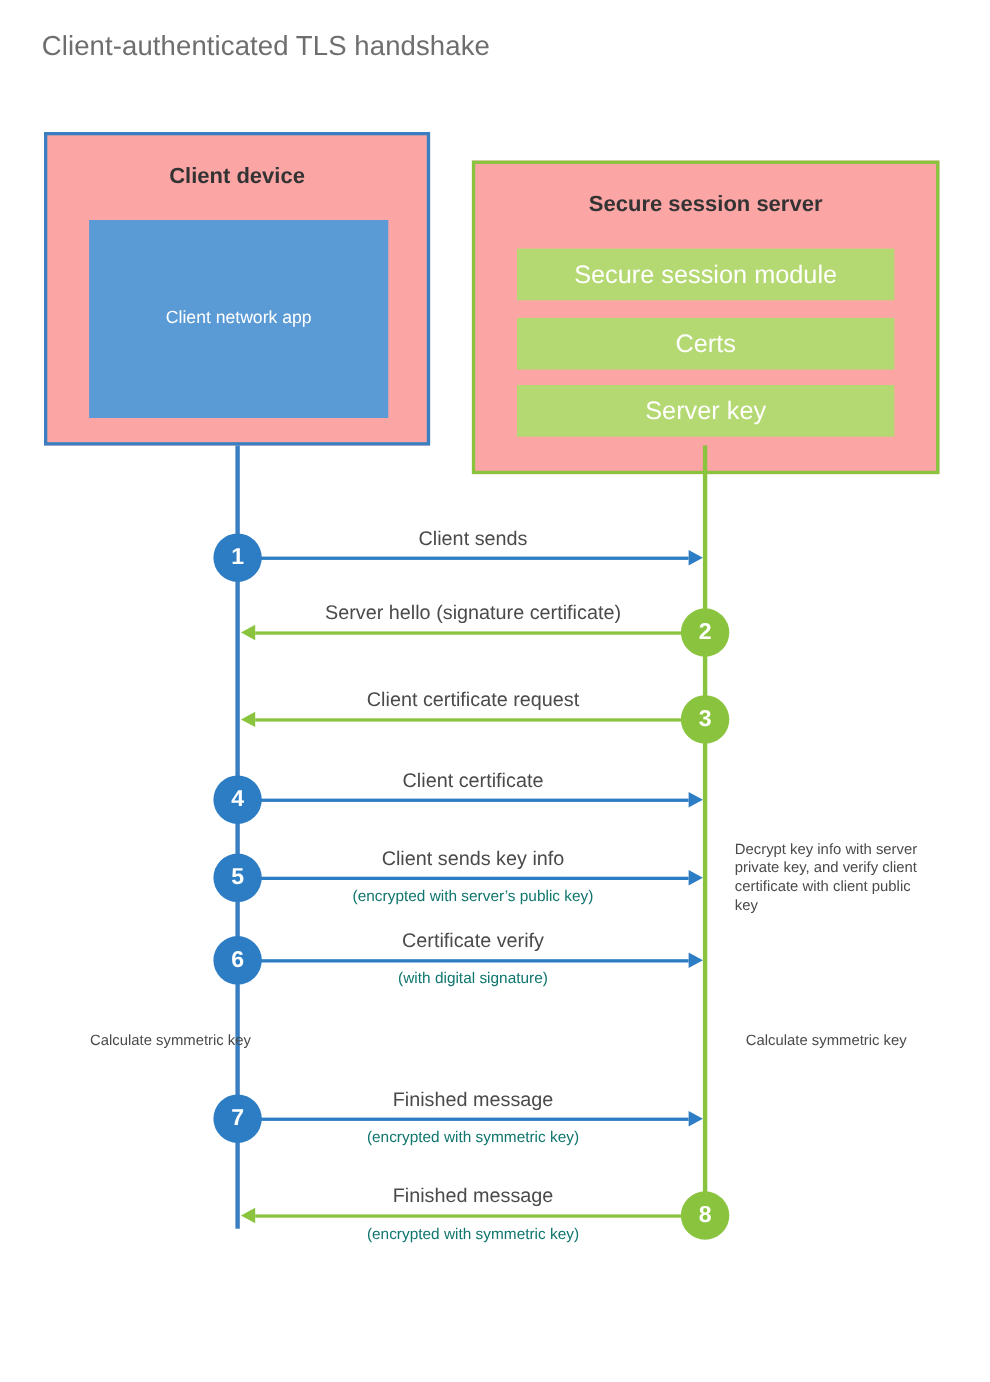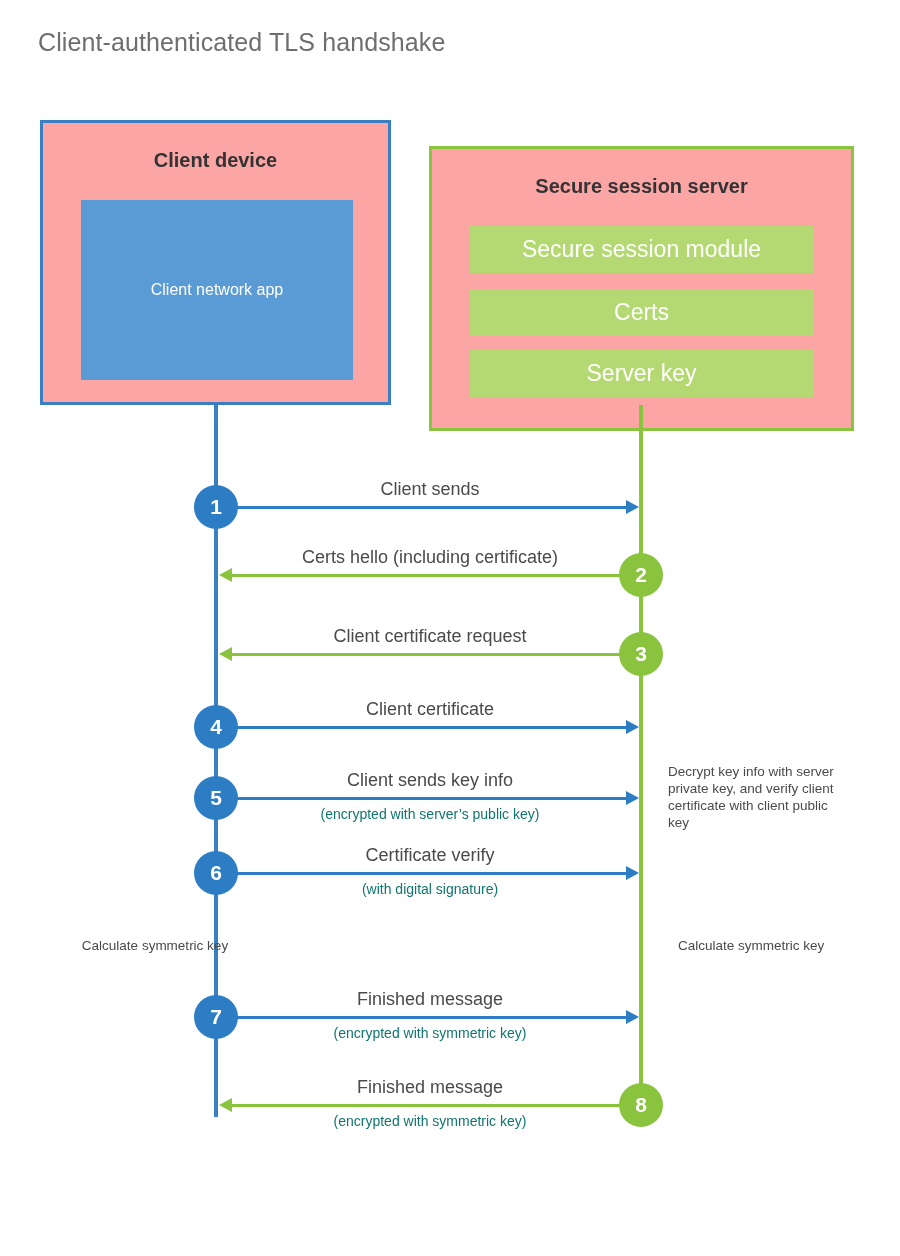--- a/index.html
+++ b/index.html
@@ -209,21 +209,21 @@
   <div class="lifeline" id="server-lifeline"></div>
 
   <div class="msg to-right blue" style="top:507px">
     <div class="msg-label">Client sends</div>
     <div class="msg-line"></div>
     <div class="msg-head"></div>
   </div>
   <div class="step-circle blue" style="top:485px">1</div>
 
   <div class="msg to-left green" style="top:575px">
-    <div class="msg-label">Certs hello (including certificate)</div>
+    <div class="msg-label">Server hello (signature certificate)</div>
     <div class="msg-line"></div>
     <div class="msg-head"></div>
   </div>
   <div class="step-circle green" style="top:553px">2</div>
 
   <div class="msg to-left green" style="top:654px">
     <div class="msg-label">Client certificate request</div>
     <div class="msg-line"></div>
     <div class="msg-head"></div>
   </div>

